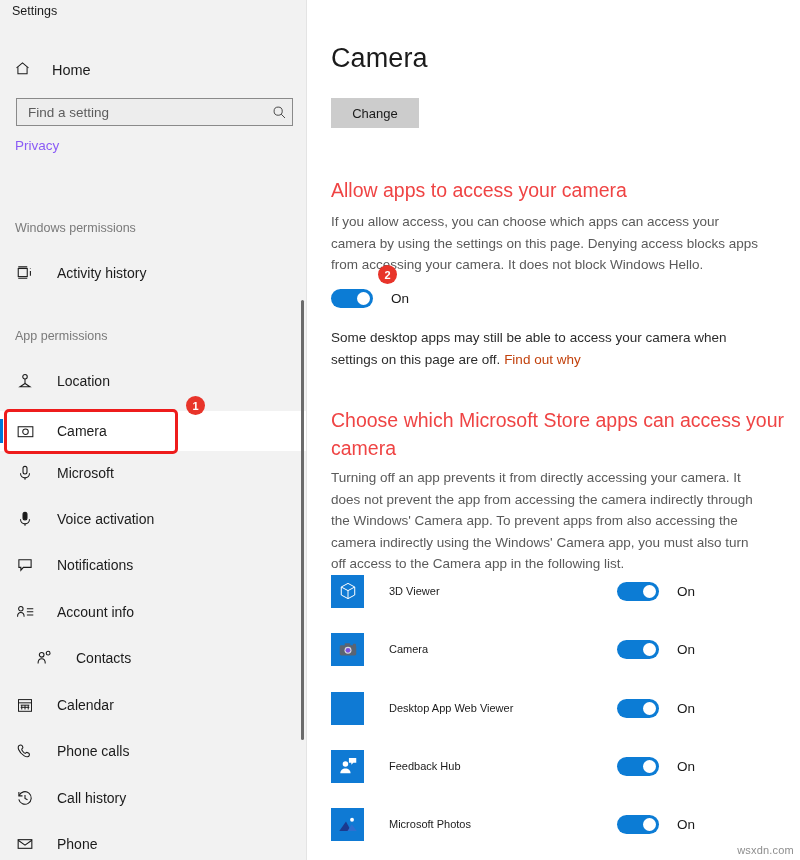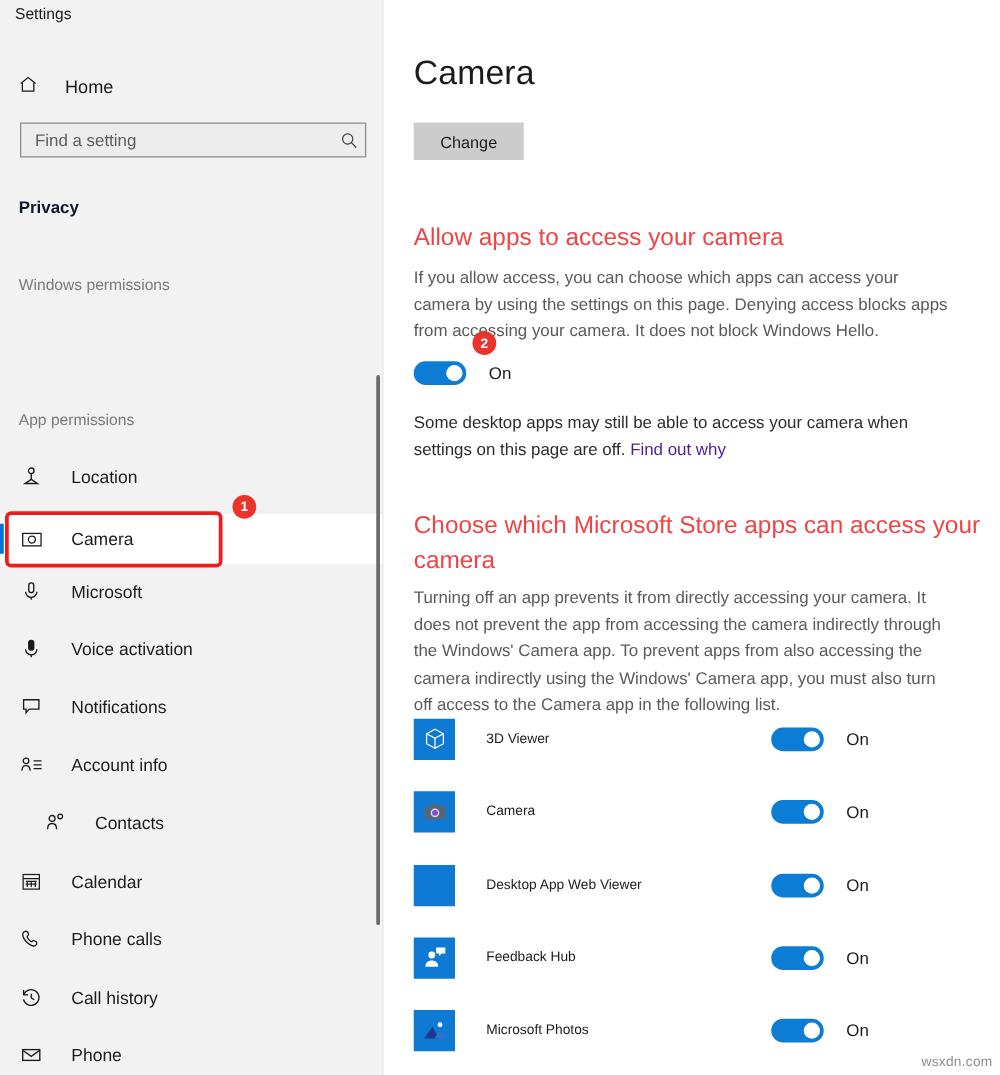--- a/index.html
+++ b/index.html
@@ -61,24 +61,24 @@
     height: 100%;
   }
   .search-wrap input::placeholder { color: #5c5c5c; opacity: 1; }
   .search-ic {
     width: 26px; height: 100%;
     display: flex; align-items: center; justify-content: center;
     color: #3a3a3a;
   }
   .sb-section-privacy {
     position: absolute;
-    left: 15px; top: 158px;
+    left: 15px; top: 138px;
     font-size: 13.5px;
-    font-weight: bold;
-    color: #0f172a;
+    font-weight: normal;
+    color: #8b5cf6;
   }
   .sb-group-hdr {
     position: absolute;
     left: 15px;
     font-size: 12.5px;
     color: #7a7a7a;
   }
   .sb-item {
     position: absolute;
     left: 0;
@@ -160,21 +160,21 @@
   }
   .body-txt {
     position: absolute;
     left: 24px;
     font-size: 13.5px;
     color: #5a5a5a;
     line-height: 21.5px;
     width: 432px;
   }
   .body-txt.dark { color: #2c2c2c; }
-  .link { color: #4c1d95; cursor: pointer; }
+  .link { color: #c2410c; cursor: pointer; }
 
   
   .toggle {
     position: relative;
     width: 42px; height: 19px;
     border-radius: 10px;
     background: #0c7cd5;
     flex: 0 0 42px;
     cursor: pointer;
   }
@@ -281,20 +281,30 @@
           <circle cx="7.4" cy="7.4" r="4.9"></circle>
           <path d="M11 11 L15.6 15.6"></path>
         </svg>
       </span>
     </div>
 
     <div class="sb-section-privacy">Privacy</div>
 
     <div class="sb-group-hdr" style="top:221px;">Windows permissions</div>
 
+    <div class="sb-item" style="top:253px;">
+      <span class="ic">
+        <svg width="18" height="18" viewBox="0 0 20 20" fill="none" stroke="#1b1b1b" stroke-width="1.2">
+          <rect x="2.5" y="5" width="10" height="9"></rect>
+          <path d="M2.5 3.2 H12.5 M2.5 15.8 H12.5"></path>
+          <path d="M16 4.6 V5.2 M16 7.8 V13"></path>
+        </svg>
+      </span>
+      <span class="lbl">Activity history</span>
+    </div>
 
     <div class="sb-group-hdr" style="top:329px;">App permissions</div>
 
     <div class="sb-item" style="top:361px;">
       <span class="ic">
         <svg width="18" height="18" viewBox="0 0 20 20" fill="none" stroke="#1b1b1b" stroke-width="1.2">
           <circle cx="10" cy="5.2" r="2.5"></circle>
           <path d="M10 7.9 V12.8"></path>
           <path d="M10 12.8 L4.5 16.4 H15.5 Z"></path>
         </svg>

